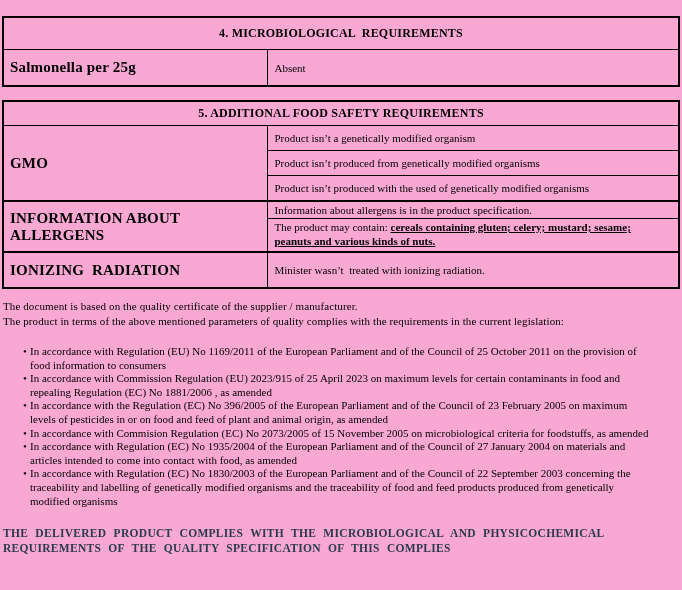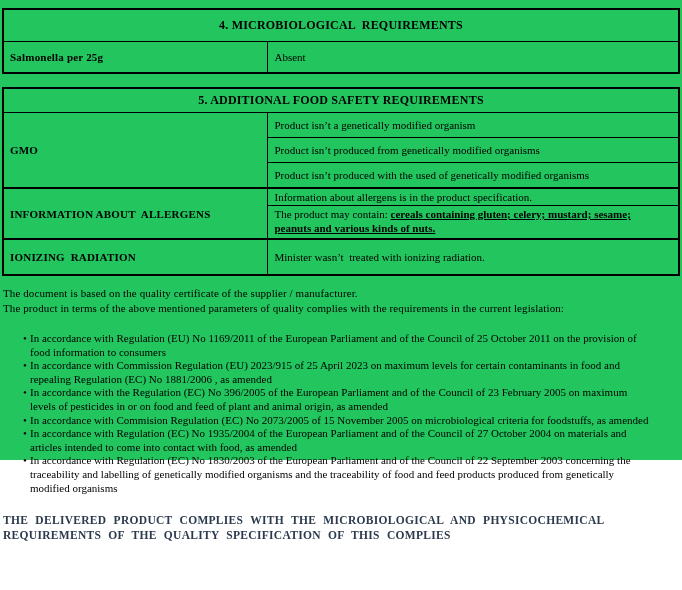--- a/index.html
+++ b/index.html
@@ -2,41 +2,41 @@
 <html><head>
 <meta charset="utf-8">
 <style>
   html, body { margin: 0; padding: 0; background: #ffffff; }
   body {
     width: 682px; height: 590px;
     font-family: "Liberation Serif", "DejaVu Serif", serif;
     color: #000000;
     overflow: hidden;
   }
-  .page { box-sizing: border-box; width: 682px; height: 460px; padding: 8px 2px 0 2px; background: #22c55e; }
+  .page { box-sizing: border-box; width: 682px; height: 590px; padding: 16px 2px 0 2px; background: #f9a8d4; }
 
   table.doc-table {
     border-collapse: collapse;
     table-layout: fixed;
     width: 678px;
     border: 2px solid #000000;
   }
   table.doc-table td, table.doc-table th { border: 1px solid #000000; vertical-align: middle; }
   .t2 { margin-top: 13px; }
 
   th.tbl-title {
     font-size: 12px; font-weight: bold; text-align: center;
     padding: 8px 4px; white-space: pre-wrap; letter-spacing: 0.2px;
   }
   .t2 th.tbl-title { padding: 4px 4px; }
 
   col.c-label { width: 264px; }
 
   td.label-cell {
-    font-weight: bold; font-size: 11px;
+    font-weight: bold; font-size: 15px;
     padding: 6px 6px; white-space: pre-wrap;
     vertical-align: top; letter-spacing: 0.2px;
   }
   .t1 td.label-cell { vertical-align: middle; padding: 9px 6px; }
   td.value-cell { font-size: 11px; padding: 6px 6px 6px 7px; }
   .t1 td.value-cell { padding: 9px 6px 9px 7px; }
 
   td.allergen-r1 { padding: 2px 6px 2px 7px; }
   td.allergen-r2 { padding: 1px 6px 3px 7px; line-height: 14px; }
   td.ionizing-cell { padding: 11px 6px 11px 7px; white-space: pre-wrap; }
@@ -130,21 +130,21 @@
   <div class="paragraphs">
     <div class="pline">The document is based on the quality certificate of the supplier / manufacturer.</div>
     <div class="pline">The product in terms of the above mentioned parameters of quality complies with the requirements in the current legislation:</div>
   </div>
 
   <ul class="reg-list">
     <li>In accordance with Regulation (EU) No 1169/2011 of the European Parliament and of the Council of 25 October 2011 on the provision of food information to consumers</li>
     <li>In accordance with Commission Regulation (EU) 2023/915 of 25 April 2023 on maximum levels for certain contaminants in food and repealing Regulation (EC) No 1881/2006 , as amended</li>
     <li>In accordance with the Regulation (EC) No 396/2005 of the European Parliament and of the Council of 23 February 2005 on maximum levels of pesticides in or on food and feed of plant and animal origin, as amended</li>
     <li>In accordance with Commision Regulation (EC) No 2073/2005 of 15 November 2005 on microbiological criteria for foodstuffs, as amended</li>
-    <li>In accordance with Regulation (EC) No 1935/2004 of the European Parliament and of the Council of 27 October 2004 on materials and articles intended to come into contact with food, as amended</li>
+    <li>In accordance with Regulation (EC) No 1935/2004 of the European Parliament and of the Council of 27 January 2004 on materials and articles intended to come into contact with food, as amended</li>
     <li>In accordance with Regulation (EC) No 1830/2003 of the European Parliament and of the Council of 22 September 2003 concerning the traceability and labelling of genetically modified organisms and the traceability of food and feed products produced from genetically modified organisms</li>
   </ul>
 
   <div class="closing" id="closing-block" style="color: rgb(43, 58, 77);">
     <div class="cline">THE  DELIVERED  PRODUCT  COMPLIES  WITH  THE  MICROBIOLOGICAL  AND PHYSICOCHEMICAL</div>
     <div class="cline">REQUIREMENTS  OF  THE  QUALITY  SPECIFICATION  OF  THIS  COMPLIES</div>
   </div>
 
 </div>
 

